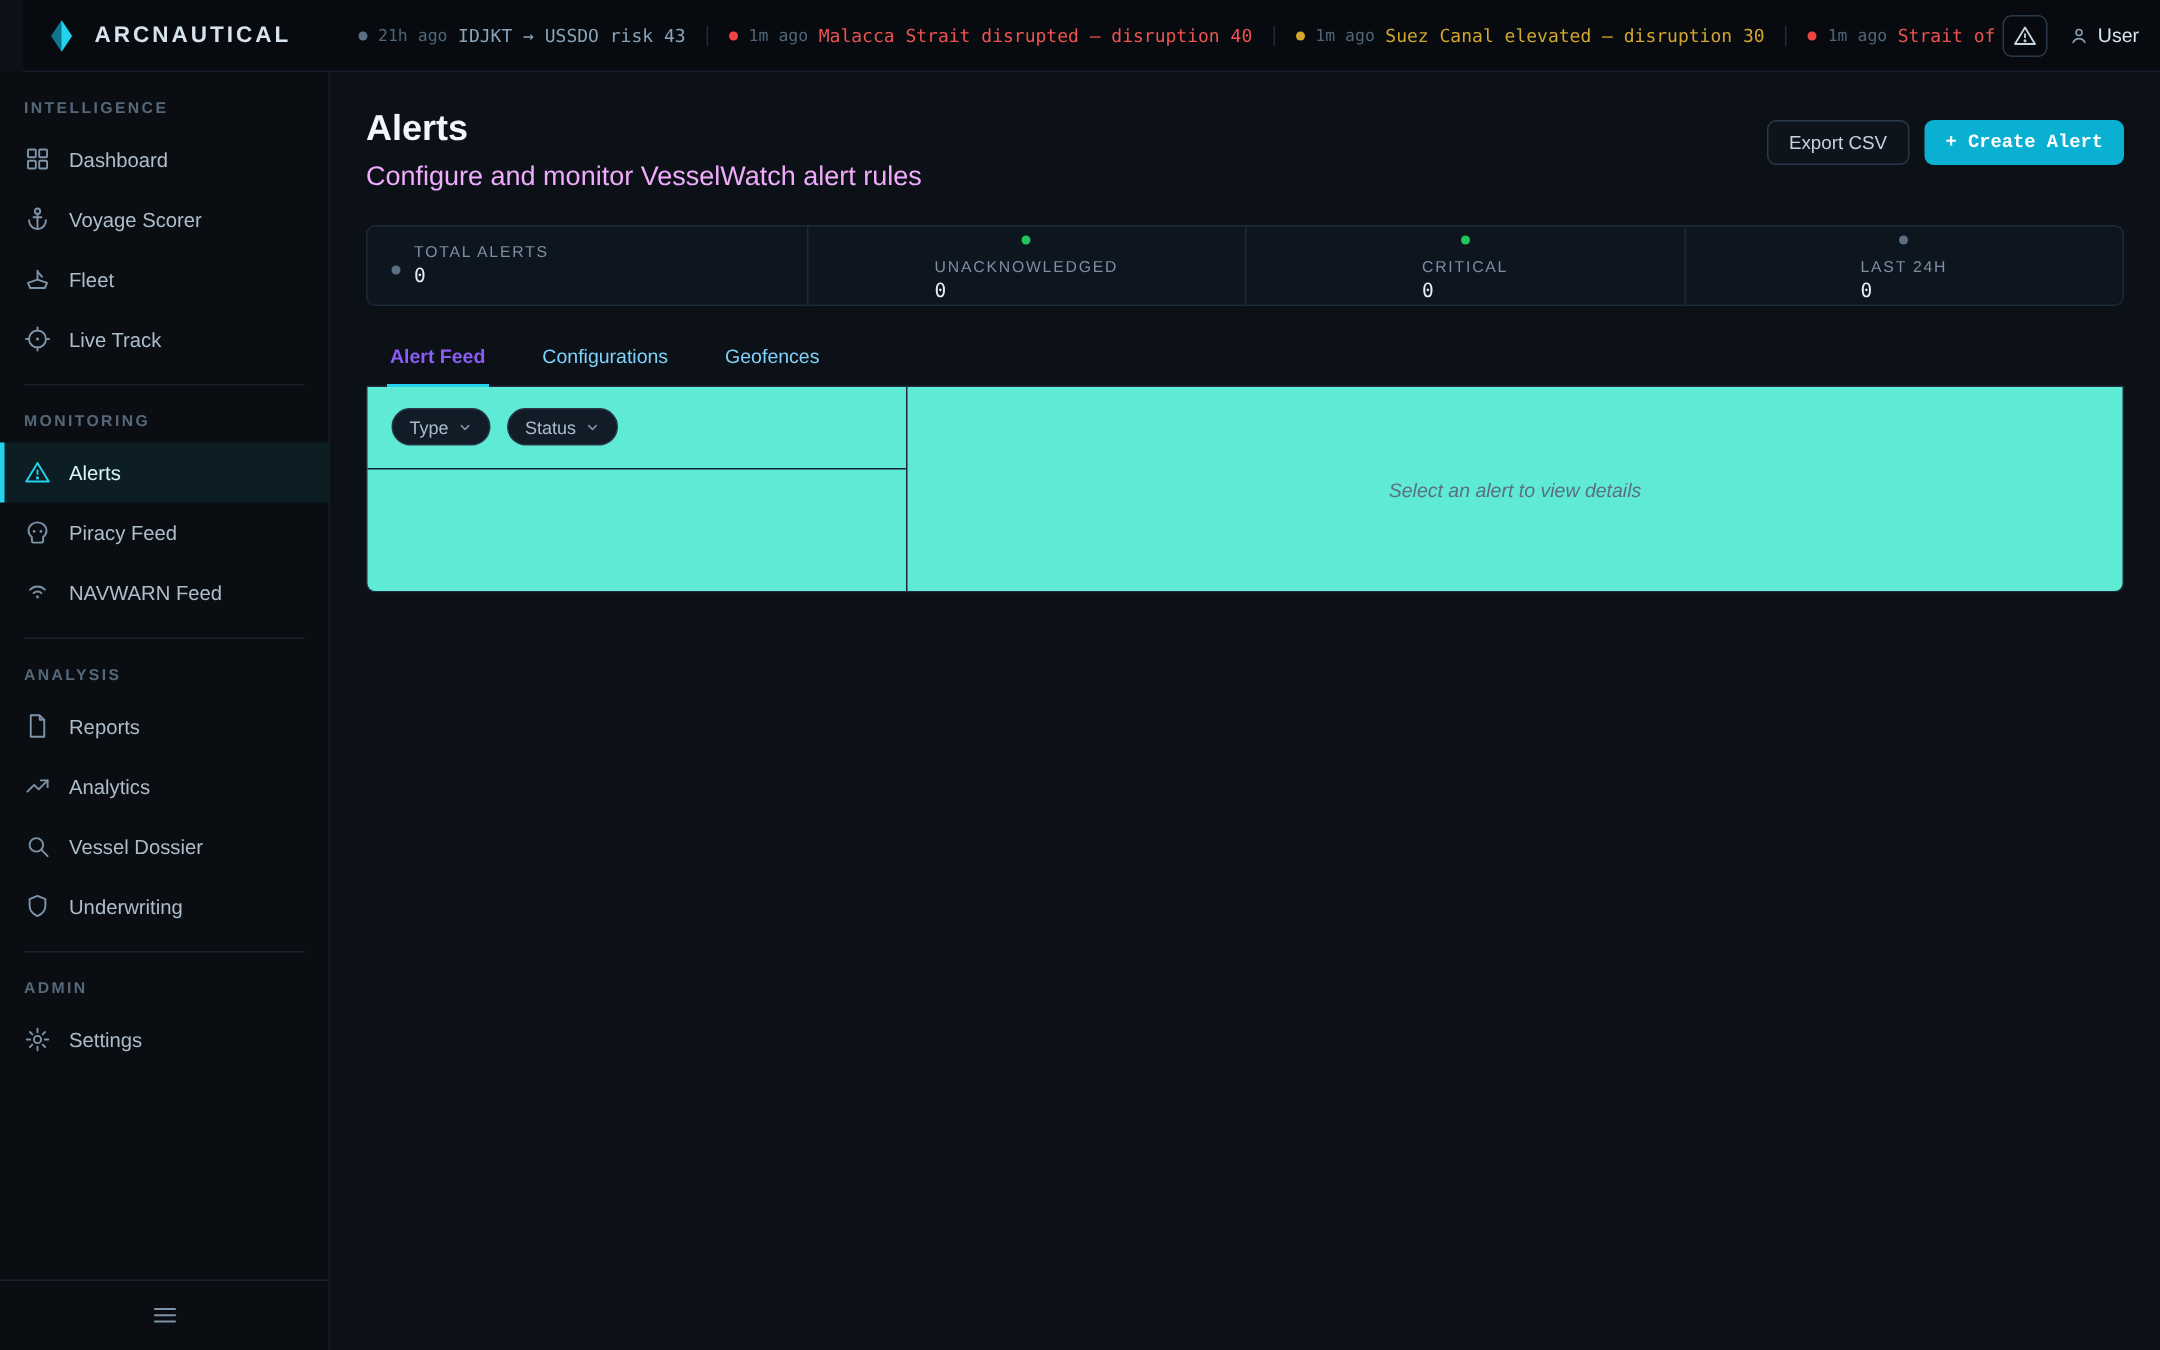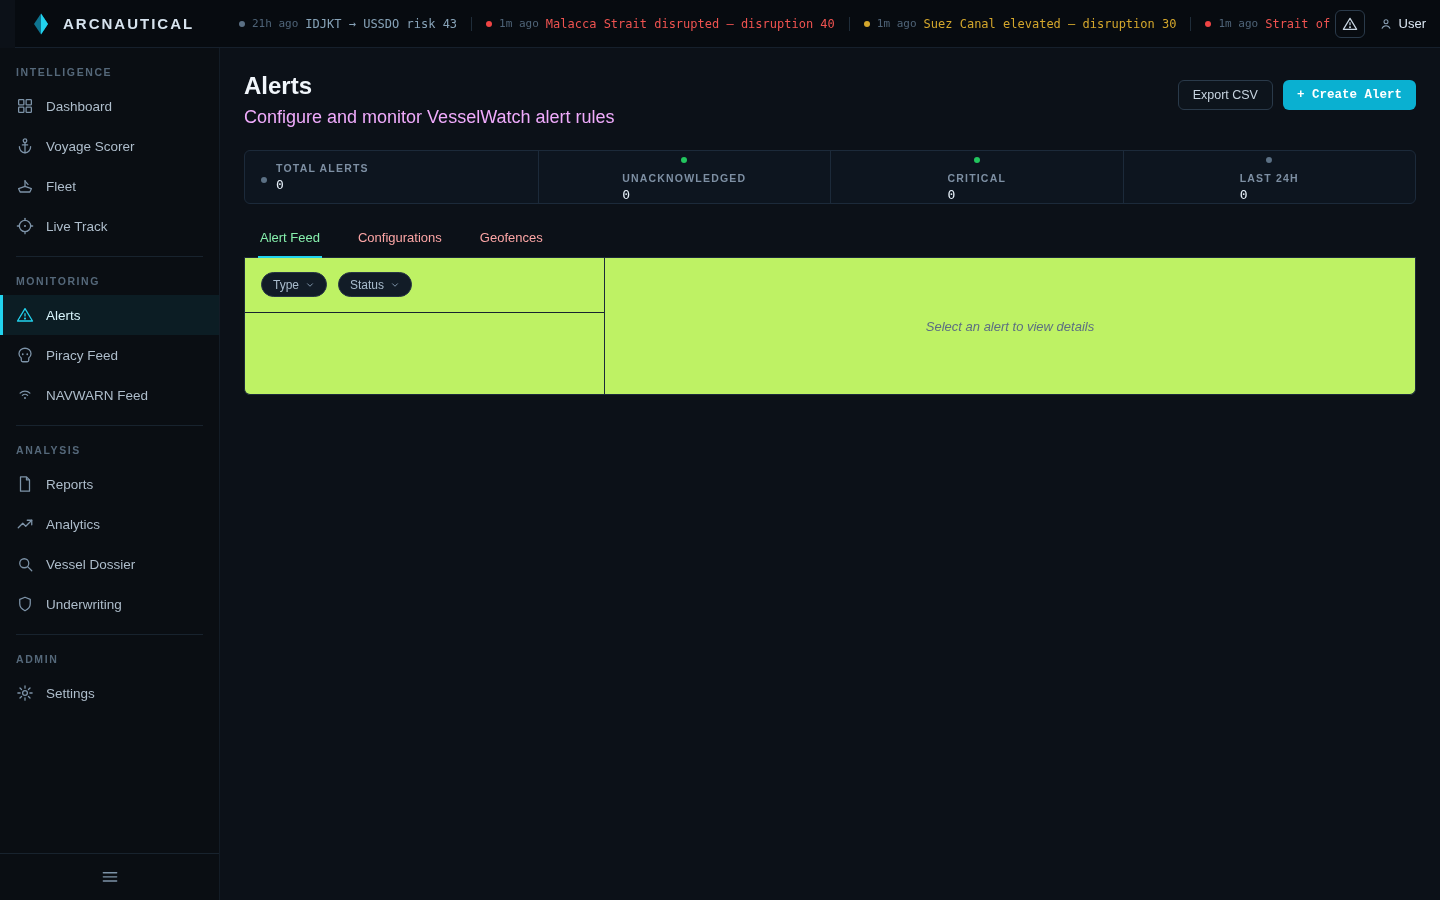--- a/index.html
+++ b/index.html
@@ -85,33 +85,33 @@
 
   .stats {
     display:grid; grid-template-columns:repeat(4,1fr);
     background:#0d151f; border:1px solid #1c2a3a; border-radius:6px; height:54px;
   }
   .stat-cell { display:flex; align-items:center; gap:9px; padding:0 16px; }
   .stat-cell + .stat-cell { border-left:1px solid #1c2a3a;flex-direction:column; }
   .stat-dot { width:6px; height:6px; border-radius:50%; margin-top:6px; }
   .stat-dot.gray  { background:#5b7084; }
   .stat-dot.green { background:#22c55e; }
-  .stat-label { font-size:10.5px; letter-spacing:1.2px; color:#7d8fa3; font-weight:bold; }
+  .stat-label { font-size:10.5px; letter-spacing:1.2px; color:#7d8fa3; font-weight:normal; }
   .stat-value { font-family:"DejaVu Sans Mono", monospace; font-size:13px; color:#e4eef7; margin-top:3px; }
 
   .tabs { display:flex; gap:34px; margin-top:18px; border-bottom:1px solid #1c2a3a; padding-left:14px; }
   .tab {
-    padding:8px 2px 11px; font-size:13px; color:#fca5a5; cursor:pointer;
+    padding:8px 2px 11px; font-size:13px; color:#7dd3fc; cursor:pointer;
     border-bottom:2px solid transparent; margin-bottom:-1px; background:none; border-top:none; border-left:none; border-right:none;
     font-family:"Liberation Sans", sans-serif;
   }
-  .tab.active { color:#86efac; border-bottom-color:#22d3ee; }
+  .tab.active { color:#8b5cf6; border-bottom-color:#22d3ee;font-weight:bold; }
 
   .panel {
-    display:flex; height:137px; background:#bef264;
+    display:flex; height:137px; background:#5eead4;
     border:1px solid #1c2a3a; border-top:none; border-radius:0 0 6px 6px;
   }
   .list-col { width:360px; flex:none; border-right:1px solid #1c2a3a; display:flex; flex-direction:column; }
   .filters { display:flex; gap:11px; padding:14px 16px 15px; border-bottom:1px solid #18242f; }
   .filter-pill {
     height:25px; padding:0 11px; border-radius:13px; background:#121c27;
     border:1px solid #273645; color:#a9bccd; font-size:12px;
     display:flex; align-items:center; gap:6px; cursor:pointer;
     font-family:"Liberation Sans", sans-serif;
   }

